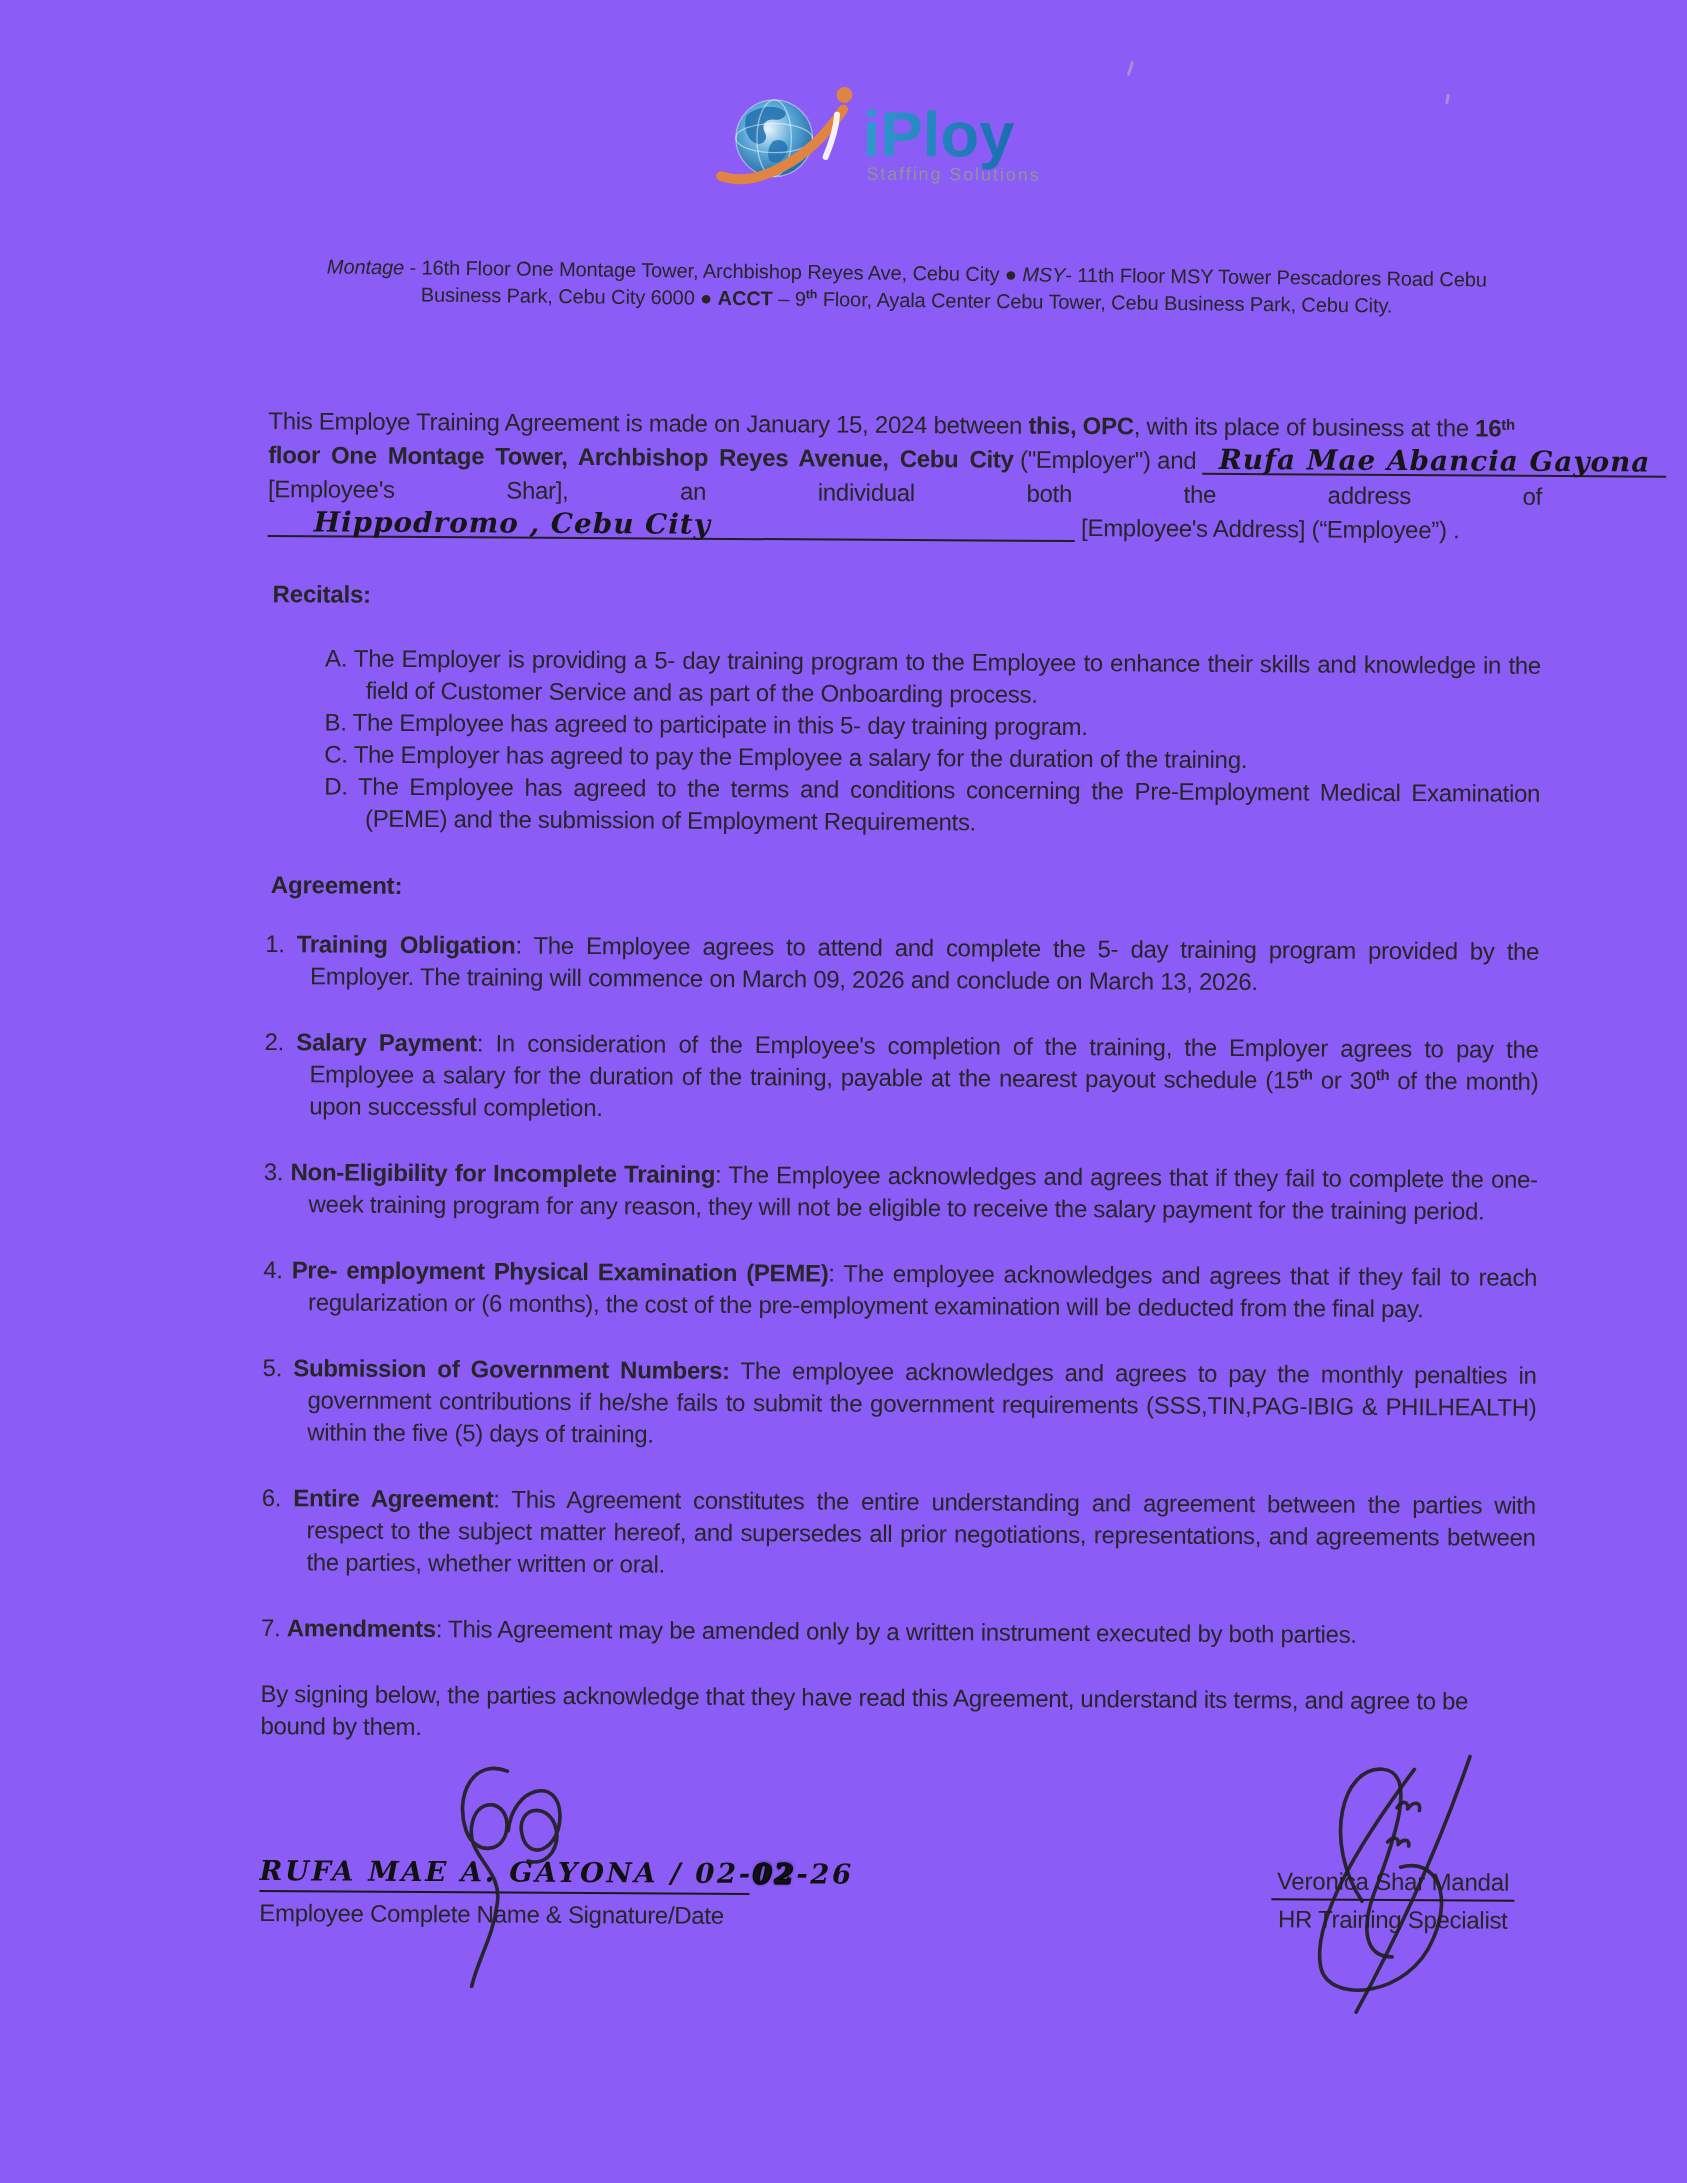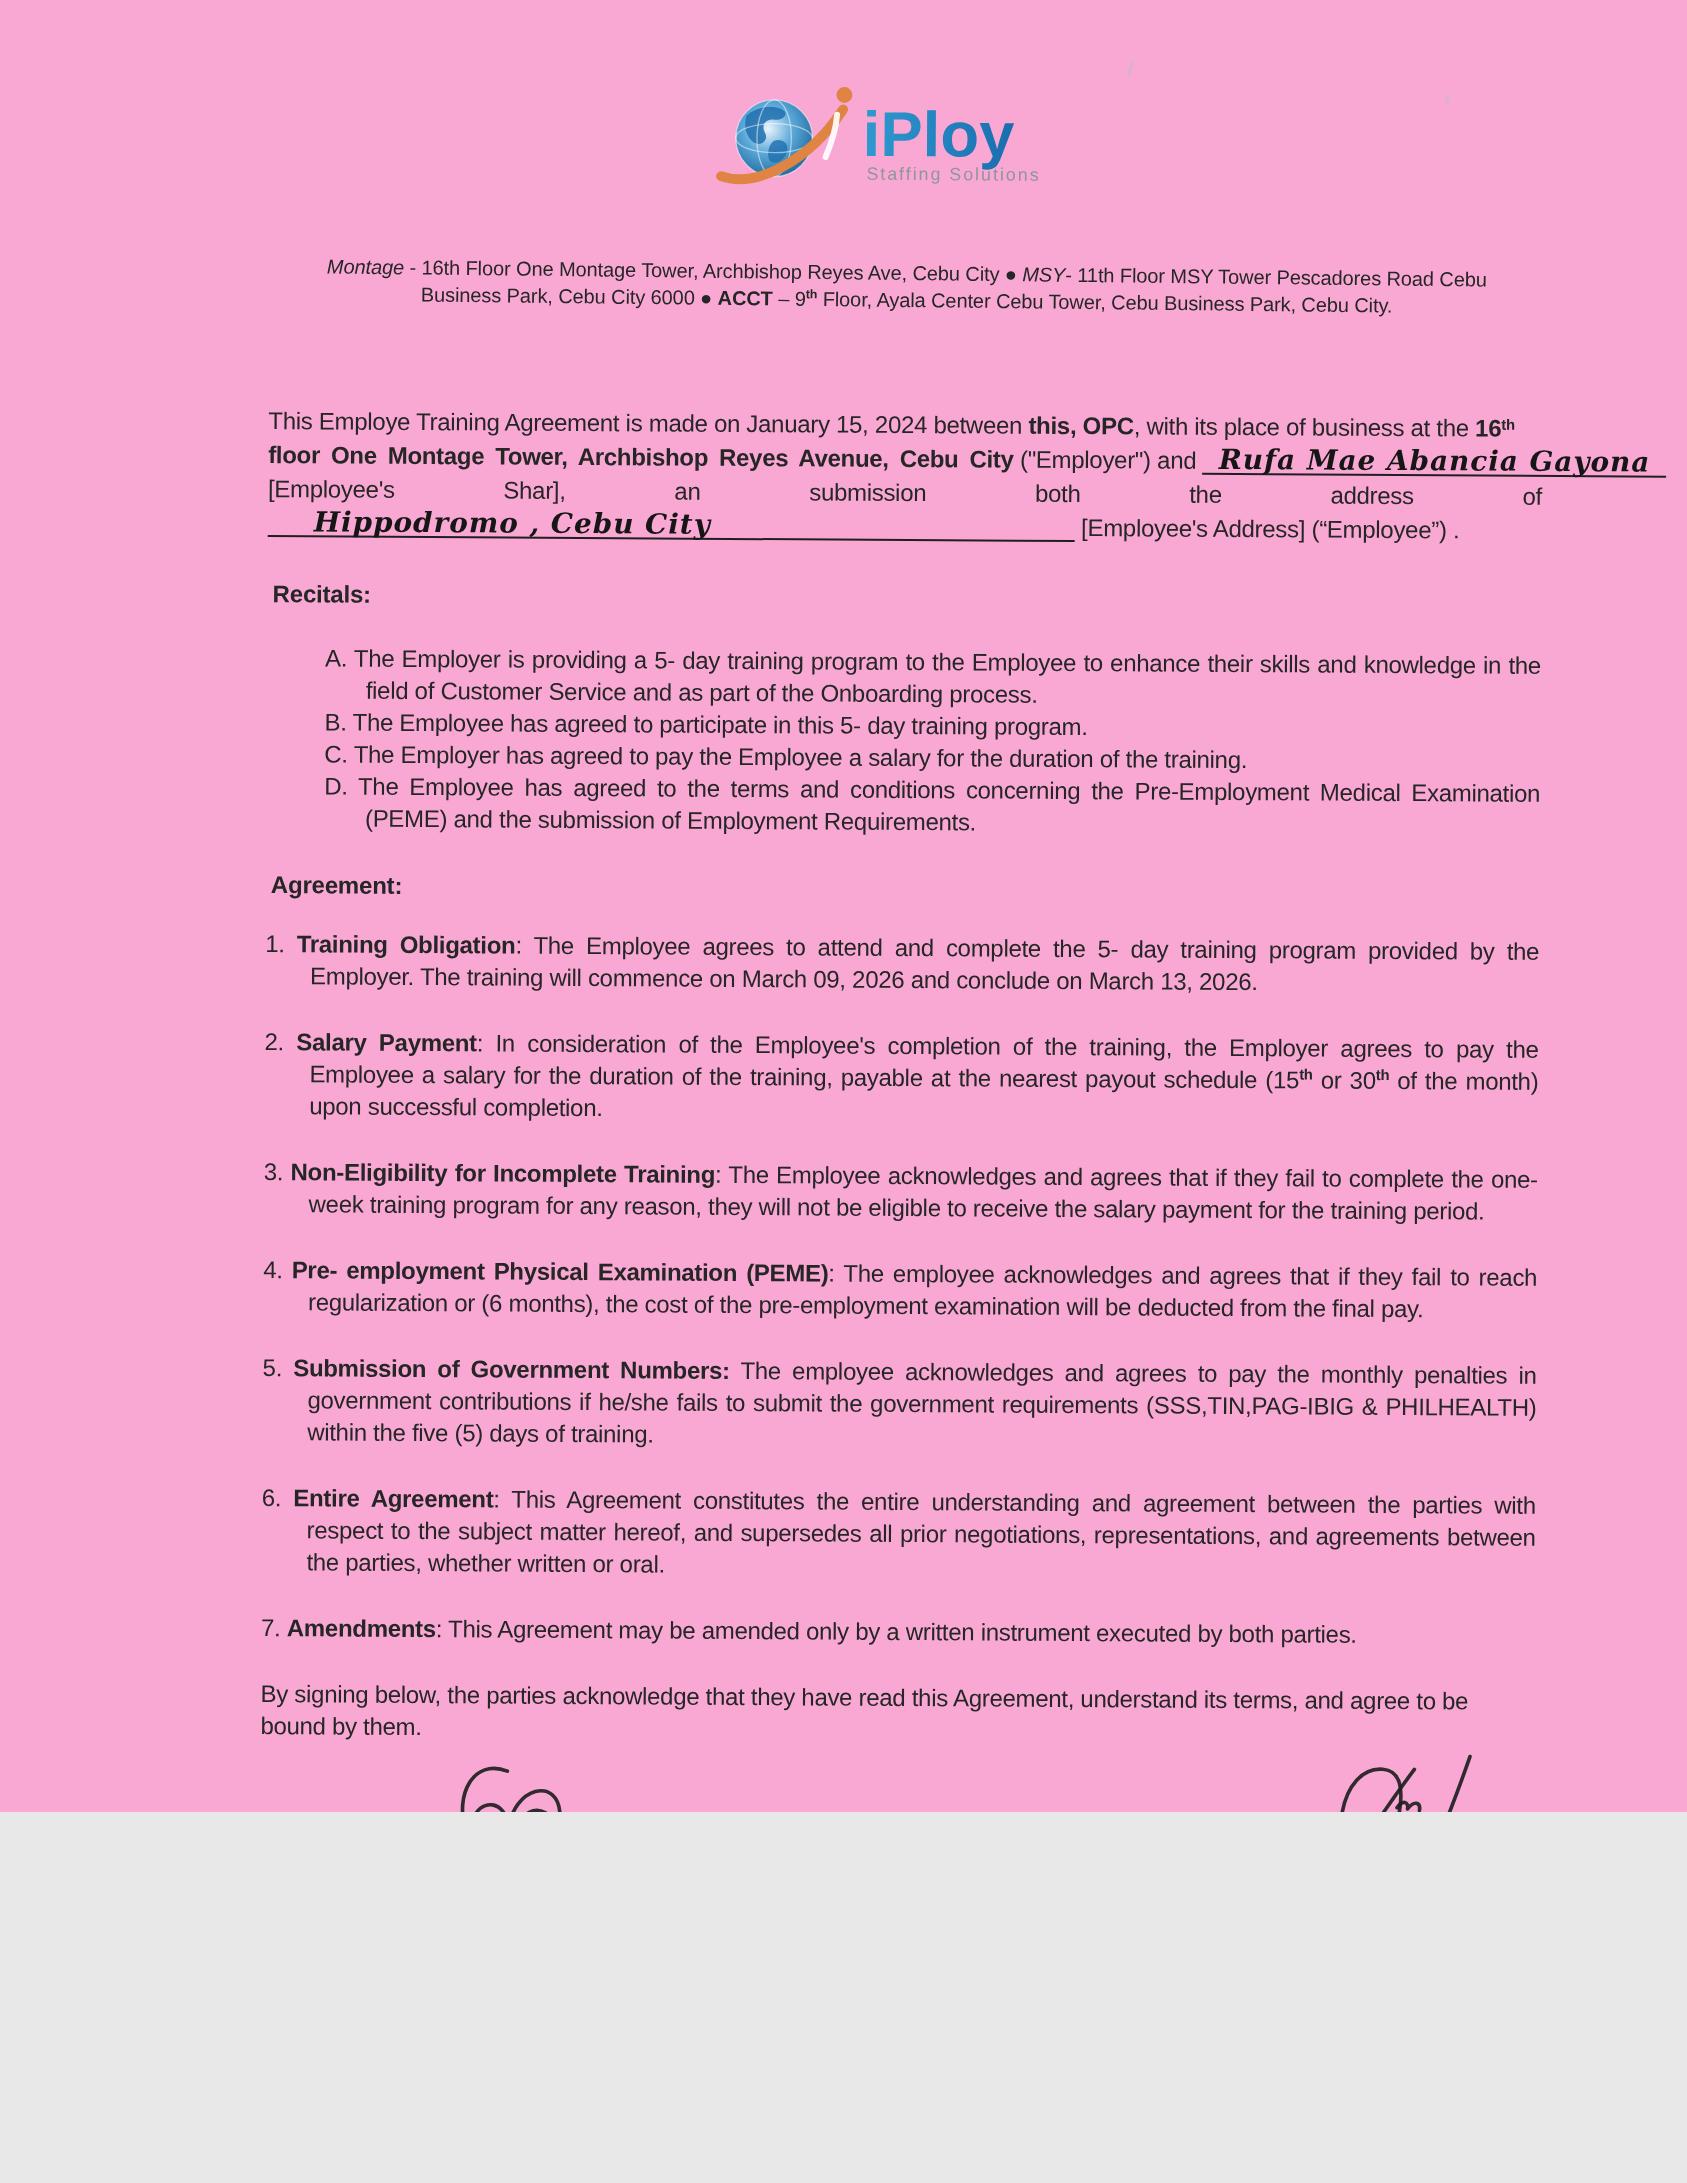--- a/index.html
+++ b/index.html
@@ -1,17 +1,17 @@
 <!DOCTYPE html>
 <html lang="en" style="font-size:10.6px"><head>
 <meta charset="utf-8">
 <style>
   html,body{margin:0;padding:0;background:#e8e8e8;}
   .page{
-    position:relative;width:1687px;height:1812px;background:#f9a8d4;
+    position:relative;width:1687px;height:2183px;background:#8b5cf6;
     overflow:hidden;font-family:"Liberation Sans",sans-serif;color:#262626;
   }
   .content{
     position:absolute;left:271px;top:0;width:1274px;
     transform:rotate(0.35deg);transform-origin:50% 0;
   }
   
   .logo-wrap{margin:78px auto 0;width:423px;height:118px;}
   
   .addr{
@@ -128,21 +128,21 @@
         </div>
       <div class="line">
           <span class="b ws">floor One Montage Tower, Archbishop Reyes Avenue, Cebu City</span>
           <span> ("Employer") and </span>
           <span class="hw fill grow">Rufa Mae Abancia Gayona</span>
         </div>
       <div class="line spread">
           <span>[Employee's</span>
           <span>Shar],</span>
           <span>an</span>
-          <span>submission</span>
+          <span>individual</span>
           <span>both</span>
           <span>the</span>
           <span>address</span>
           <span>of</span>
         </div>
       <div class="line">
           <span class="hw fillw">Hippodromo , Cebu City</span>
           <span> [Employee's Address] (“Employee”) .</span>
         </div>
     </div>

